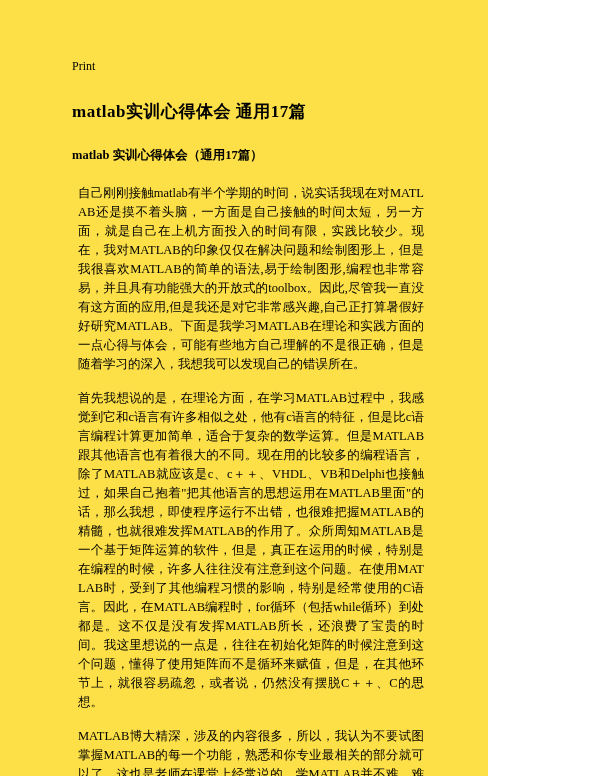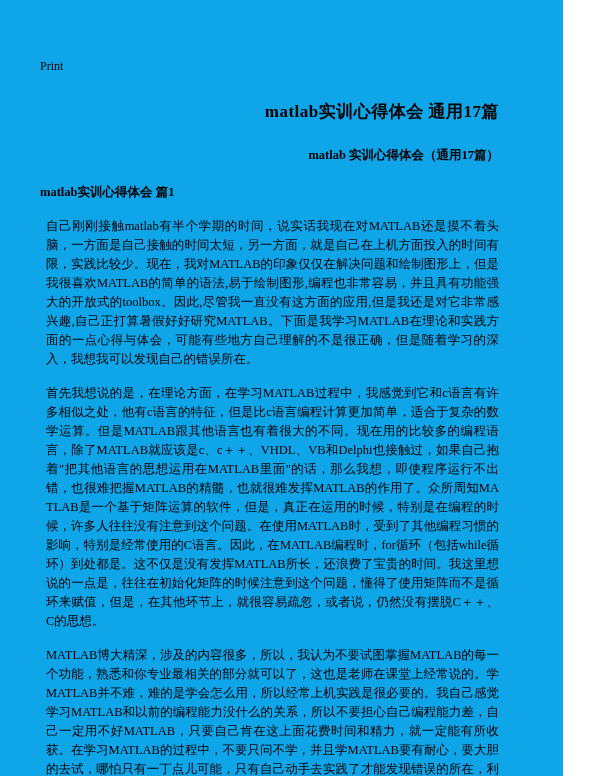--- a/index.html
+++ b/index.html
@@ -2,48 +2,47 @@
 <html><head>
 <meta charset="utf-8">
 <style>
   html, body {
     margin: 0;
     padding: 0;
     background: #ffffff;
   }
   .page {
     position: relative;
-    width: 563px;
+    width: 488px;
     height: 776px;
-    background: #0ea5e9;
+    background: #fde047;
     color: #000000;
     font-family: "Liberation Serif", serif;
     box-sizing: border-box;
-    padding: 56px 64px 0 40px;
+    padding: 56px 64px 0 72px;
     overflow: hidden;
   }
   .print-label {
     display: inline-block;
     font-size: 12px;
     color: #000000;
     margin: 0 0 26px 0;
     cursor: pointer;
   }
   .doc-title {
-    text-align: right;
+    text-align: left;
     font-size: 17px;
     font-weight: bold;
     margin: 0 0 24px 0;
     letter-spacing: 0.5px;
   }
   .doc-subtitle {
     font-size: 12.5px;
     font-weight: bold;
     margin: 0 0 20px 0;
-    text-align: right;
   }
   .section-heading {
     font-size: 12.5px;
     font-weight: bold;
     margin: 0 0 16px 0;
   }
   .paragraph {
     font-size: 12.5px;
     line-height: 1.52;
     text-align: justify;
@@ -55,21 +54,20 @@
 <body>
 
 <div class="page">
 
   <div class="print-label">Print</div>
 
   <h1 class="doc-title">matlab实训心得体会 通用17篇</h1>
 
   <div class="doc-subtitle">matlab 实训心得体会（通用17篇）</div>
 
-  <div class="section-heading">matlab实训心得体会 篇1</div>
 
   <p class="paragraph">自己刚刚接触matlab有半个学期的时间，说实话我现在对MATLAB还是摸不着头脑，一方面是自己接触的时间太短，另一方面，就是自己在上机方面投入的时间有限，实践比较少。现在，我对MATLAB的印象仅仅在解决问题和绘制图形上，但是我很喜欢MATLAB的简单的语法,易于绘制图形,编程也非常容易，并且具有功能强大的开放式的toolbox。因此,尽管我一直没有这方面的应用,但是我还是对它非常感兴趣,自己正打算暑假好好研究MATLAB。下面是我学习MATLAB在理论和实践方面的一点心得与体会，可能有些地方自己理解的不是很正确，但是随着学习的深入，我想我可以发现自己的错误所在。</p>
 
   <p class="paragraph">首先我想说的是，在理论方面，在学习MATLAB过程中，我感觉到它和c语言有许多相似之处，他有c语言的特征，但是比c语言编程计算更加简单，适合于复杂的数学运算。但是MATLAB跟其他语言也有着很大的不同。现在用的比较多的编程语言，除了MATLAB就应该是c、c＋＋、VHDL、VB和Delphi也接触过，如果自己抱着"把其他语言的思想运用在MATLAB里面"的话，那么我想，即使程序运行不出错，也很难把握MATLAB的精髓，也就很难发挥MATLAB的作用了。众所周知MATLAB是一个基于矩阵运算的软件，但是，真正在运用的时候，特别是在编程的时候，许多人往往没有注意到这个问题。在使用MATLAB时，受到了其他编程习惯的影响，特别是经常使用的C语言。因此，在MATLAB编程时，for循环（包括while循环）到处都是。这不仅是没有发挥MATLAB所长，还浪费了宝贵的时间。我这里想说的一点是，往往在初始化矩阵的时候注意到这个问题，懂得了使用矩阵而不是循环来赋值，但是，在其他环节上，就很容易疏忽，或者说，仍然没有摆脱C＋＋、C的思想。</p>
 
   <p class="paragraph">MATLAB博大精深，涉及的内容很多，所以，我认为不要试图掌握MATLAB的每一个功能，熟悉和你专业最相关的部分就可以了，这也是老师在课堂上经常说的。学MATLAB并不难，难的是学会怎么用，所以经常上机实践是很必要的。我自己感觉学习MATLAB和以前的编程能力没什么的关系，所以不要担心自己编程能力差，自己一定用不好MATLAB，只要自己肯在这上面花费时间和精力，就一定能有所收获。在学习MATLAB的过程中，不要只问不学，并且学MATLAB要有耐心，要大胆的去试，哪怕只有一丁点儿可能，只有自己动手去实践了才能发现错误的所在，利用这个解决问题的方法要试着解决类似的问题，要举一反三，要学会变通。多读MATLAB高手写的程序，找到一个高手多向他请教这方面的问题，在几个大的论坛可以搜索出一大堆的帖子，然后慢慢去看吧，从中可以学到很多东西。善于总结，学习过的知识，看过好的经验介绍可以收藏起来，过段时间再复习一下</p>
 
 </div>
 
 </body></html>

